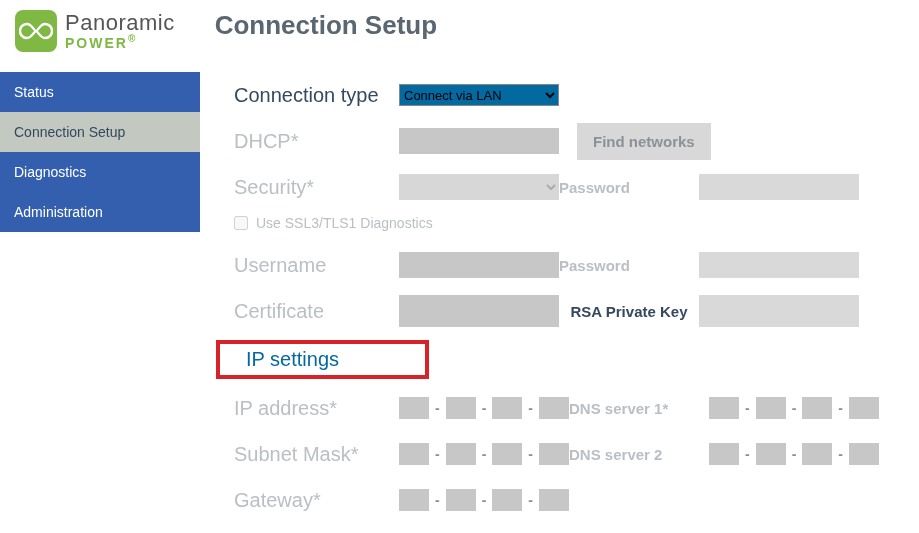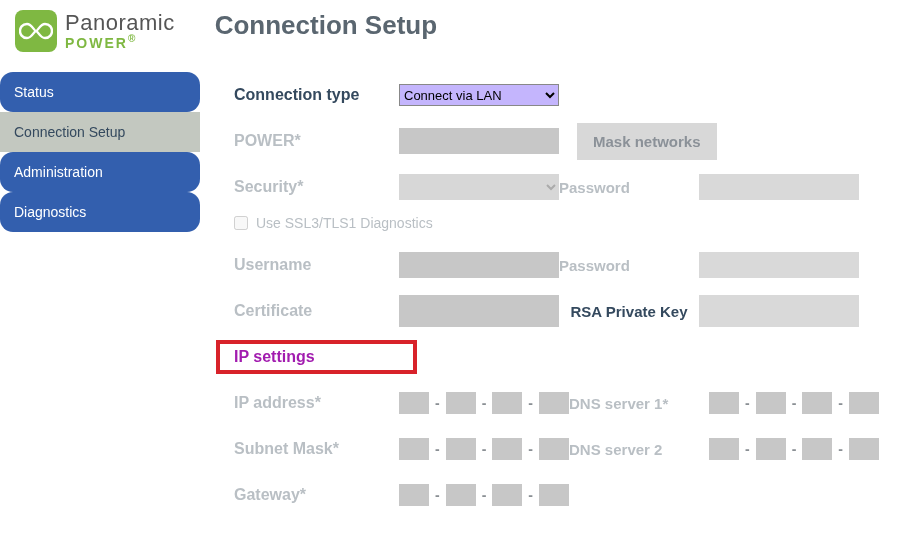--- a/index.html
+++ b/index.html
@@ -12,47 +12,47 @@
   .logo-top { font-size: 22px; letter-spacing: 0.5px; color: #555; font-weight: 400; }
   .logo-bot { font-size: 14px; font-weight: bold; color: #7fb842; letter-spacing: 2px; }
   .logo-reg { font-size: 10px; color:#7fb842; vertical-align: super;}
   
   .page-title { font-size: 26px; font-weight: bold; color: #5a6670; margin-left: 40px; }
   
   .layout { display: flex; }
   
   .sidebar { width: 200px; flex-shrink: 0; }
   .nav-item { display:block; padding: 12px 14px; font-size: 14px; cursor: pointer; }
-  .nav-blue { background: #335fae; color: #fff; border-radius: 13px; }
+  .nav-blue { background: #335fae; color: #fff; }
   .nav-sel  { background: #c3c8c0; color: #34495e; }
   
   .main { flex: 1; padding: 0 20px 40px 34px; }
   
   .row { display:flex; align-items:center; min-height: 46px; }
   
-  .lbl { width: 165px; font-weight: bold; color: #34495e; font-size: 16px; }
+  .lbl { width: 165px; font-weight: normal; color: #34495e; font-size: 20px; }
   .lbl-dis { color: #b9bfc4; }
   
-  select.ctrl { width: 160px; height: 22px; font-size: 13px; border: 1px solid #888; background:#c4b5fd; }
+  select.ctrl { width: 160px; height: 22px; font-size: 13px; border: 1px solid #888; background:#0369a1; }
   select.ctrl-wide { width: 230px; height: 22px; font-size: 12px; border: 1px solid #888; background:#efefef; }
   
   input.txt { width: 160px; height: 26px; background: #c7c7c7; border: none; padding: 0 4px; }
   input.txt-dis { background: #c7c7c7; }
   input.txt-light { width:160px; height:26px; background:#d9d9d9; border:none;}
   
   .btn { background: #d8d8d8; color: #8b9198; font-weight:bold; padding: 10px 16px; border:none; cursor: default; font-size:15px;}
   
   .lbl2 { width: 140px; font-weight: bold; color: #b9bfc4; font-size: 15px; }
   .lbl2-dark { color:#34495e;text-align:center;}
   
   .chk-row { display:flex; align-items:center; min-height:32px; padding: 4px 0 10px 0; color:#b9bfc4; font-size:14px;}
   .chk { width:14px; height:14px; margin-right:8px; }
   
   .highlight-box { border: 4px solid #d8222a; padding: 4px 14px 4px 14px; margin: 6px 0 6px -18px; display:inline-flex; align-items:center; }
-  .highlight-box .lbl { width: 165px; color:#a21caf; }
+  .highlight-box .lbl { width: 165px; color:#0369a1;margin-left:12px; }
   
   .oct-group { display:flex; align-items:center; gap:4px; }
   .oct { width: 30px; height: 22px; background:#c7c7c7; border:none; text-align:center; }
   .dash { color:#8a8f94; font-weight:bold; padding:0 2px;}
 </style>
 </head>
 <body>
 
 <div class="header">
   <div class="logo-box">
@@ -66,38 +66,38 @@
       <span class="logo-bot"><span>POWER</span><span class="logo-reg">®</span></span>
     </div>
   </div>
   <div class="page-title">Connection Setup</div>
 </div>
 
 <div class="layout">
   <div class="sidebar">
     <div class="nav-item nav-blue">Status</div>
     <div class="nav-item nav-sel">Connection Setup</div>
+    <div class="nav-item nav-blue">Diagnostics</div>
     <div class="nav-item nav-blue">Administration</div>
-    <div class="nav-item nav-blue">Diagnostics</div>
   </div>
 
   <div class="main">
 
     <div class="row">
       <div class="lbl">Connection type</div>
       <select class="ctrl">
         <option>Connect via LAN</option>
       </select>
     </div>
 
     <div class="row">
-      <div class="lbl lbl-dis">POWER*</div>
+      <div class="lbl lbl-dis">DHCP*</div>
       <input class="txt txt-dis" disabled="" value="" style="">
       <div style="width:18px"></div>
-      <button class="btn">Mask networks</button>
+      <button class="btn">Find networks</button>
     </div>
 
     <div class="row">
       <div class="lbl lbl-dis">Security*</div>
       <select class="ctrl" disabled="" style="background:#c7c7c7;border:none;height:26px;color:#888;"><option></option></select>
       <div class="lbl2">Password</div>
       <input class="txt-light" disabled="" style="">
     </div>
 
     <div class="chk-row">

